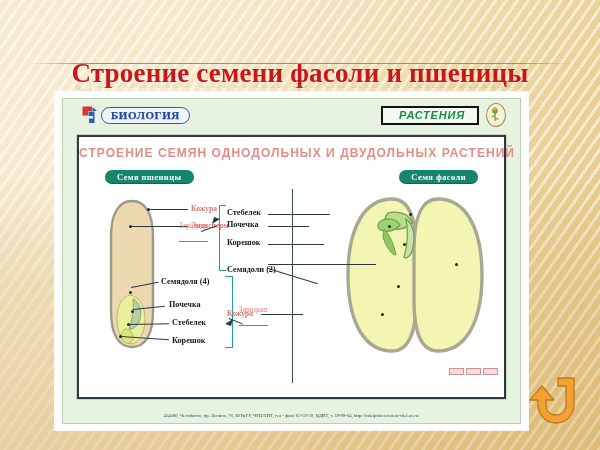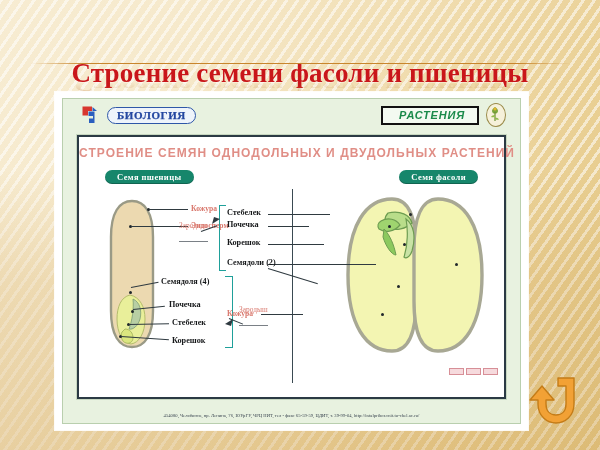--- a/index.html
+++ b/index.html
@@ -40,21 +40,21 @@
   }
   #title-rule{position:absolute;left:30px;right:28px;top:63px;height:1px;
     background:linear-gradient(90deg,rgba(198,132,43,0) 0%,#c8862d 10%,#c8862d 90%,rgba(198,132,43,0) 100%);}
   
   #picture-frame{position:absolute;left:55px;top:92px;width:473px;height:338px;
      background:#ffffff;box-shadow:0 0 0 1px rgba(255,255,255,.9);}
   #picture-inner{position:absolute;left:7px;top:6px;right:7px;bottom:6px;
      background:#e8f2e0;border:1px solid #b9cfae;}
   
   #slide-header{position:absolute;left:0;right:0;top:0;height:32px;}
-  #logo-block{position:absolute;left:18px;top:6px;display:flex;align-items:center;gap:6px;}
+  #logo-block{position:absolute;left:18px;top:6px;display:flex;align-items:center;}
   #logo-mark{width:20px;height:20px;position:relative;}
   #biology-badge{
     border:1px solid #2e57a8;border-radius:9px;background:#eef4fb;
     padding:1px 9px 2px 9px;
     font-family:"Liberation Serif",serif;font-weight:700;font-size:11px;
     color:#2347a0;letter-spacing:.6px;
     -webkit-text-stroke:.25px #2347a0;
   }
   #plants-block{position:absolute;right:14px;top:4px;display:flex;align-items:center;gap:7px;}
   #plants-badge{border:2px solid #111;background:#f3faf1;padding:1px 12px 2px 16px;
@@ -218,21 +218,21 @@
       <div class="leader" style="left:189px;top:127px;width:108px;"></div>
       <div class="dot" style="right:104px;top:148px;"></div>
       <div class="leader" style="left:189px;top:131px;width:52px;transform:rotate(17deg);transform-origin:left center;"></div>
 
       <div class="dot" style="right:120px;top:176px;"></div>
       <div class="leader" style="left:182px;top:177px;width:42px;"></div>
 
       <div class="lbl lbl-black" style="left:148px;top:71px;">Стебелек</div>
       <div class="lbl lbl-black" style="left:148px;top:83px;">Почечка</div>
       <div class="lbl lbl-black" style="left:148px;top:101px;">Корешок</div>
-      <div class="lbl lbl-black" style="left:148px;top:121px;">Семядоли (2)</div>
+      <div class="lbl lbl-black" style="left:148px;top:128px;">Семядоли (2)</div>
       <div class="lbl lbl-red" style="left:148px;top:172px;">Кожура</div>
 
       <div class="bracket" style="left:140px;top:68px;width:6px;height:64px;"></div>
       <div class="lbl lbl-embryo" style="left:100px;top:84px;">Зародыш</div>
       <div class="leader" style="left:122px;top:94px;width:17px;transform:rotate(-20deg);transform-origin:left center;"></div>
       <svg style="position:absolute;left:133px;top:80px;" width="8" height="9" viewBox="0 0 8 9">
         <path d="M8 2 L0 7 L2 0 Z" fill="#2f3a40"></path>
       </svg>
 
       <div id="nav-buttons">

